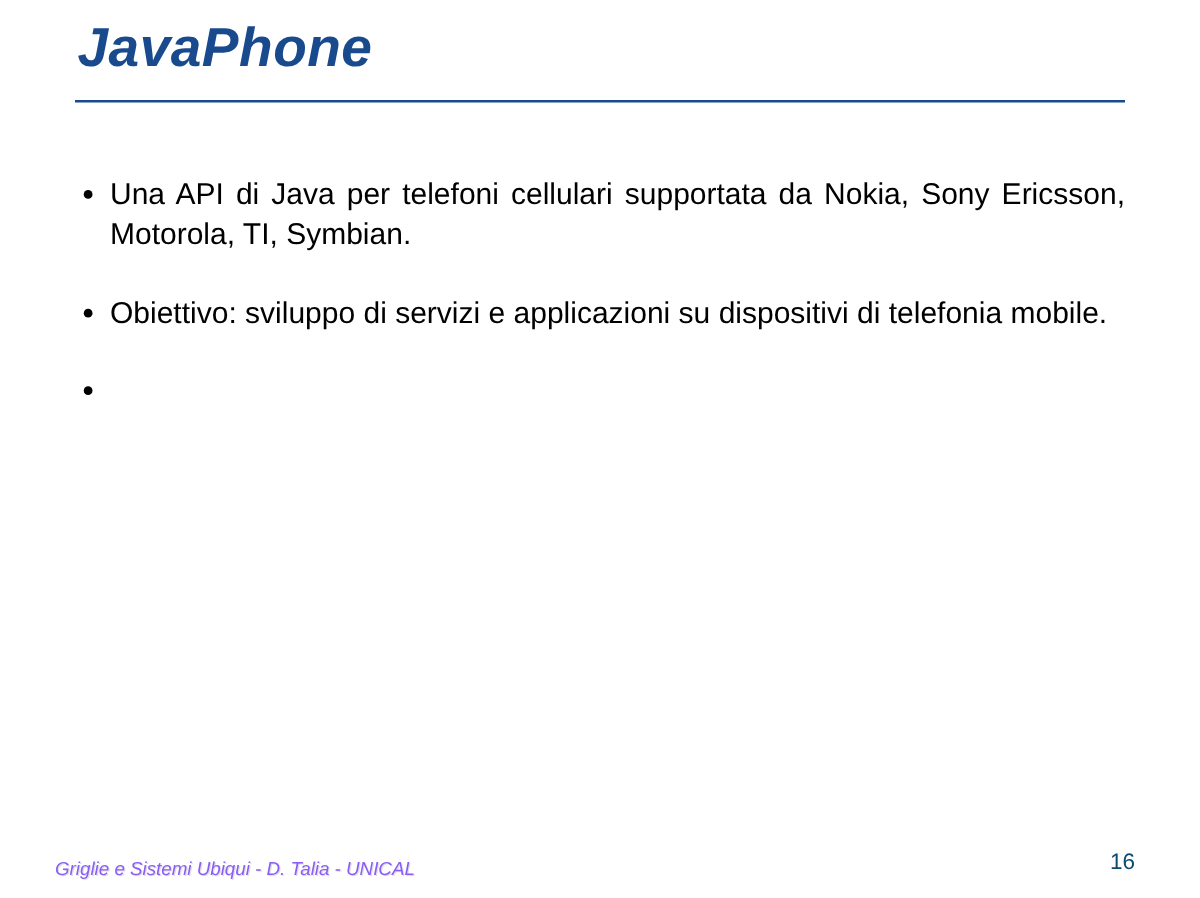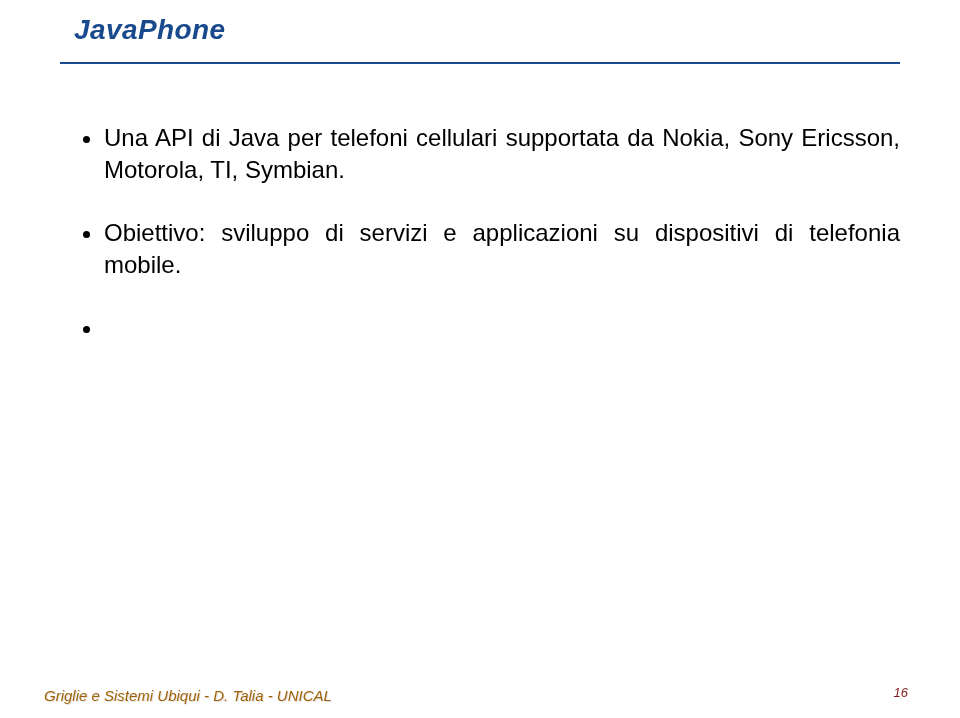--- a/index.html
+++ b/index.html
@@ -16,22 +16,22 @@
     position: relative;
     width: 960px;
     height: 718px;
     box-sizing: border-box;
     padding: 14px 60px 0 60px;
   }
   .title {
     color: #194a8d;
     font-style: italic;
     font-weight: 700;
-    font-size: 28px;
-    margin-left: 14px;
+    font-size: 44px;
+    margin-left: 2px;
     letter-spacing: 0.4px;
   }
   .rule {
     margin-top: 16px;
     border: none;
     border-top: 2px solid #194a8d;
     width: 100%;
     margin-left: 0;
     margin-right: 0;
   }
@@ -41,47 +41,45 @@
     line-height: 1.35;
   }
   .content ul {
     list-style: disc;
     padding-left: 28px;
     margin: 0;
   }
   .content > ul > li {
     margin-bottom: 30px;
     text-align: justify;
-    margin-left: 16px;
   }
   .content ul ul {
     list-style: disc;
     padding-left: 36px;
     margin-top: 6px;
   }
   .content ul ul li {
     margin-bottom: 0;
     text-align: justify;
   }
   .footer {
     position: absolute;
     left: 44px;
     bottom: 14px;
     font-size: 15px;
     font-style: italic;
-    color: #a16207;
+    color: #8b5cf6;
     text-shadow: 1px 1px 0 rgba(0,0,0,0.12);
   }
   .pagenum {
     position: absolute;
     right: 52px;
     bottom: 18px;
-    font-size: 13px;
-    color: #7f1d1d;
-    font-style: italic;
+    font-size: 18px;
+    color: #0c4a6e;
   }
 </style>
 </head>
 <body>
 
 <div class="slide">
 
   <div class="title">JavaPhone</div>
   <hr class="rule">
 

